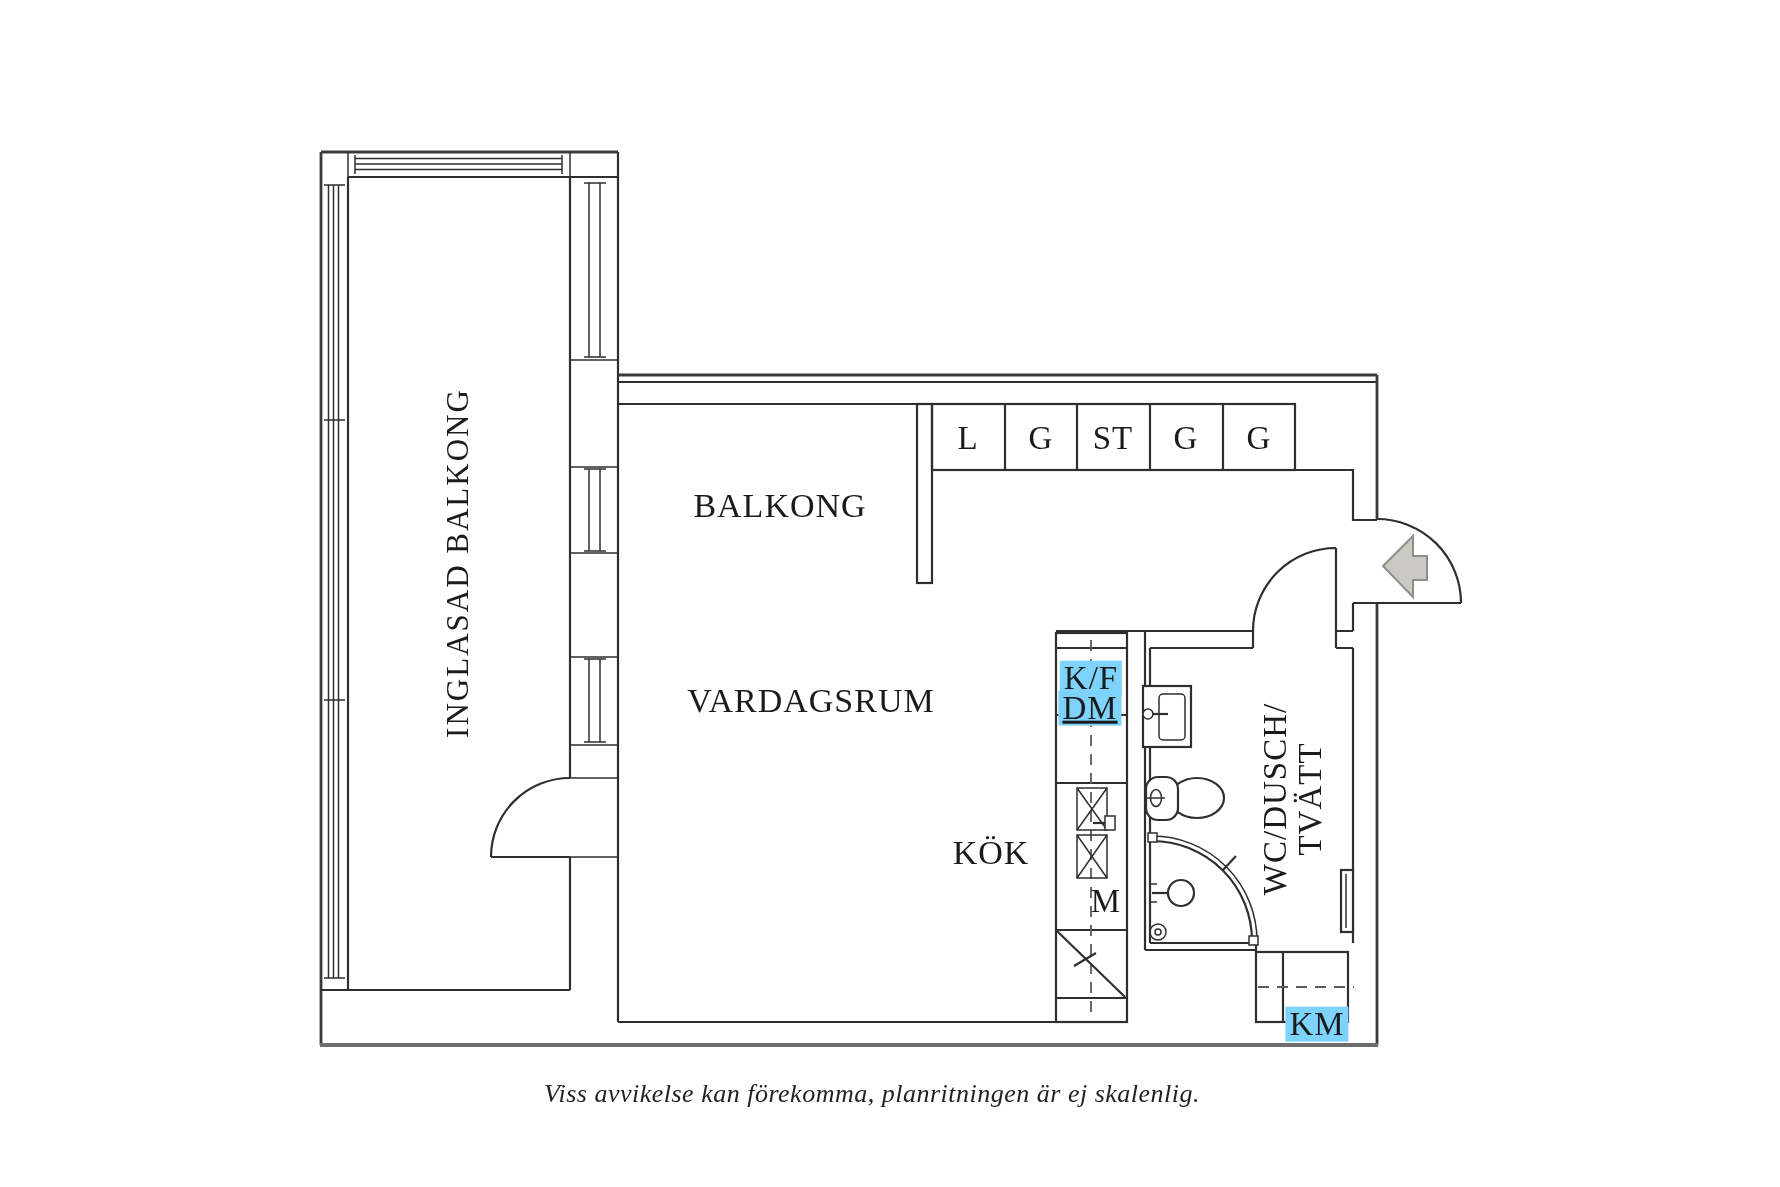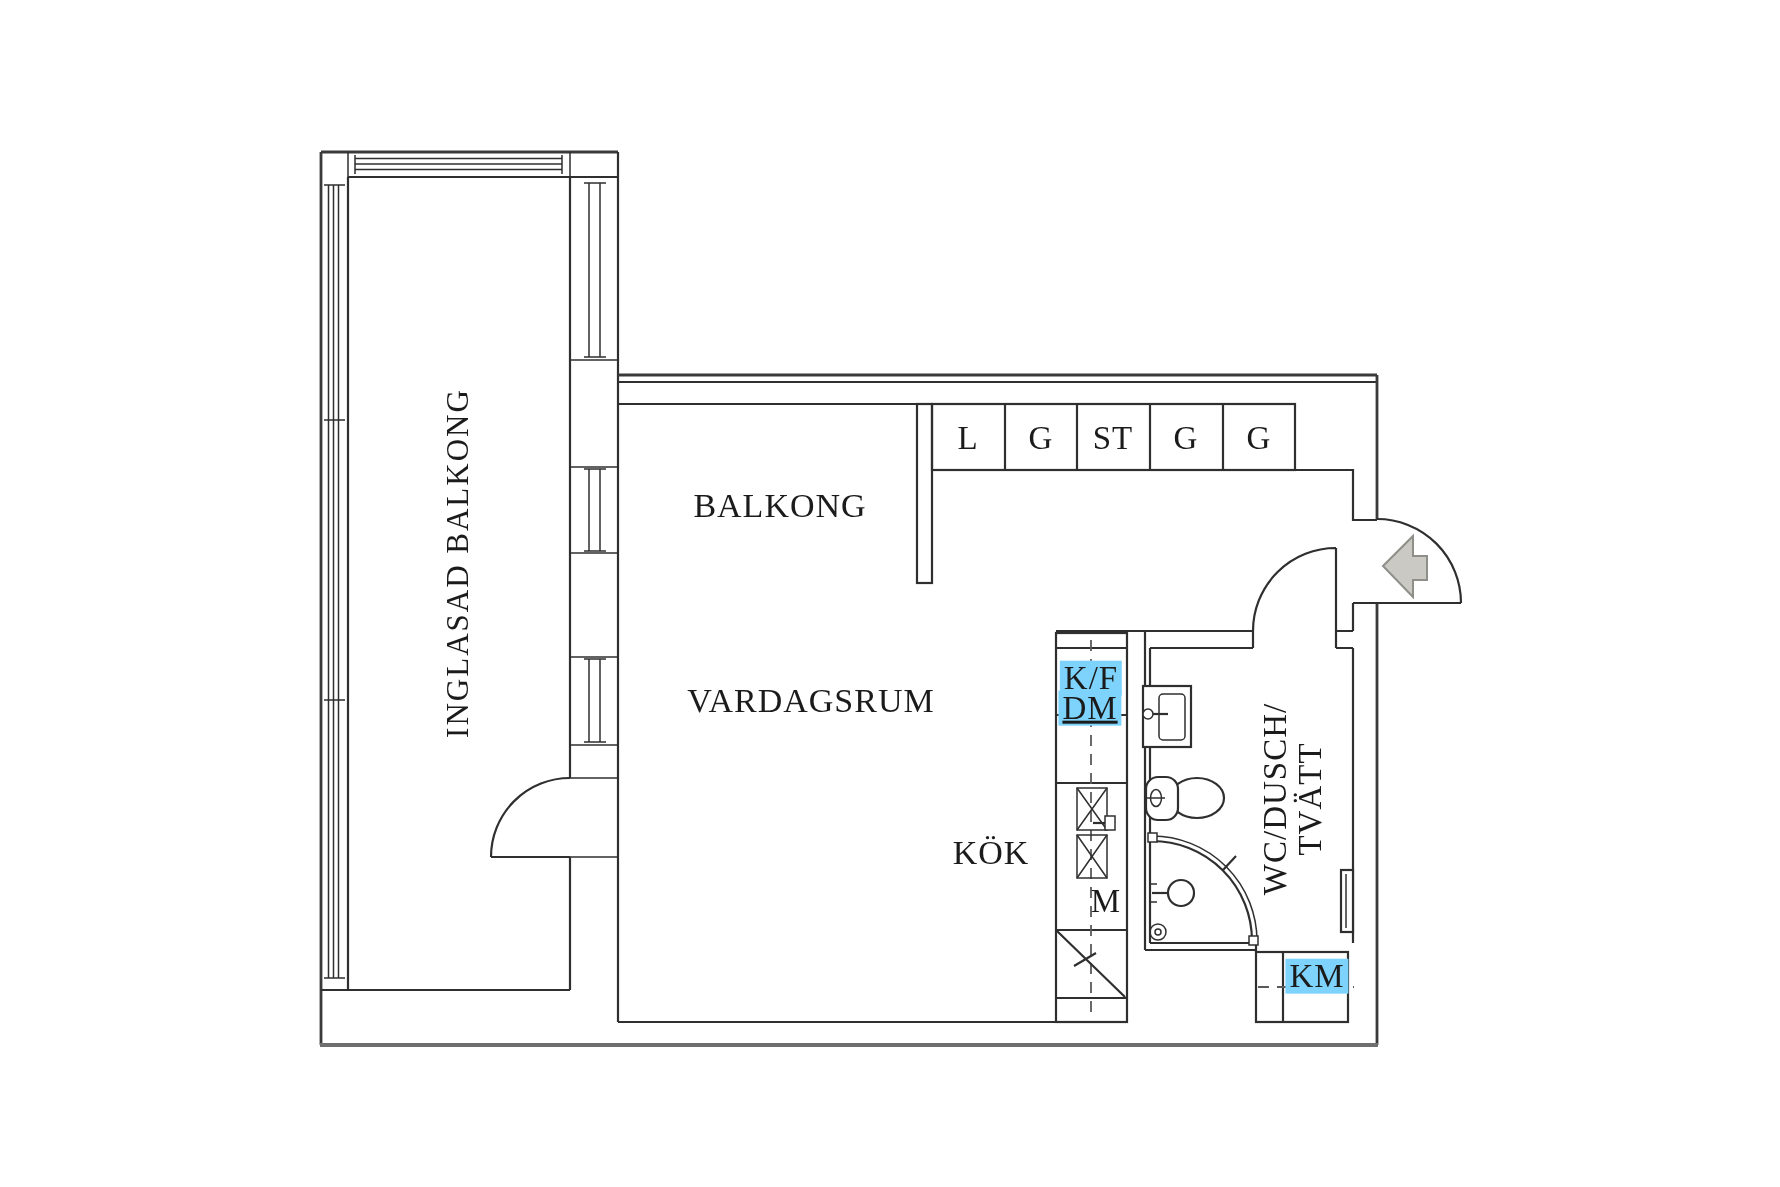--- a/index.html
+++ b/index.html
@@ -167,15 +167,16 @@
 
   <div class="lbl small" style="left:968px;top:438px;">L</div>
   <div class="lbl small" style="left:1041px;top:438px;">G</div>
   <div class="lbl small" style="left:1113px;top:438px;text-align:center;">ST</div>
   <div class="lbl small" style="left:1186px;top:438px;">G</div>
   <div class="lbl small" style="left:1259px;top:438px;">G</div>
 
   <div class="lbl small cellbg" style="left:1091px;top:678px;">K/F</div>
   <div class="lbl small cellbg" style="left:1090px;top:708px;text-decoration:underline;">DM</div>
   <div class="lbl small" style="left:1106px;top:901px;">M</div>
-  <div class="lbl small cellbg" style="left:1317px;top:976px;">KM</div>
+  <div class="lbl small cellbg" style="left:1317px;top:1024px;">KM</div>
 
+  <div class="lbl caption" style="left:872px;top:1094px;">Viss avvikelse kan förekomma, planritningen är ej skalenlig.</div>
 </div>
 
 </body></html>

